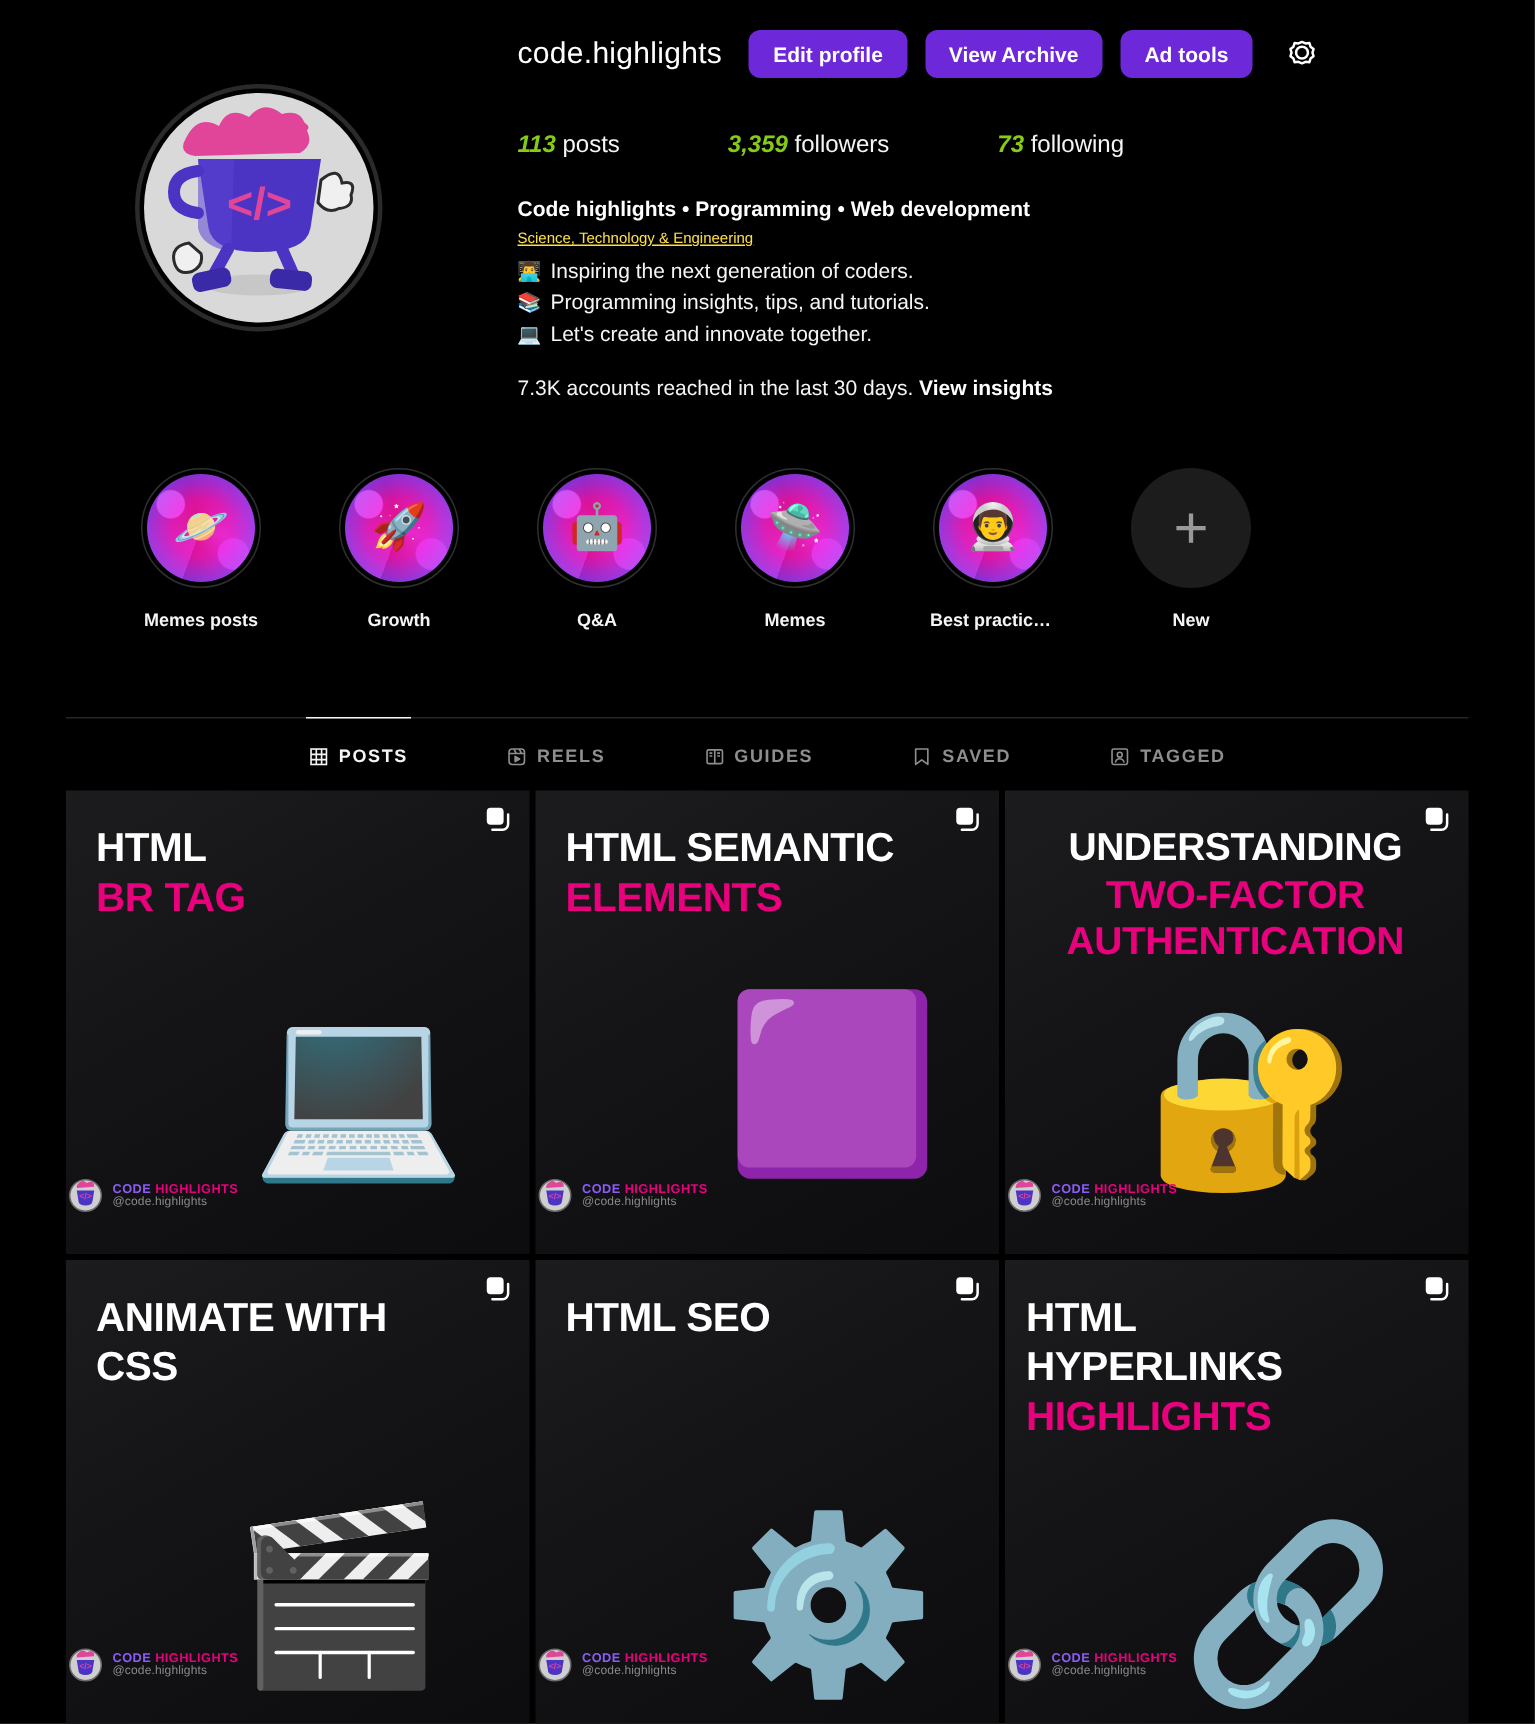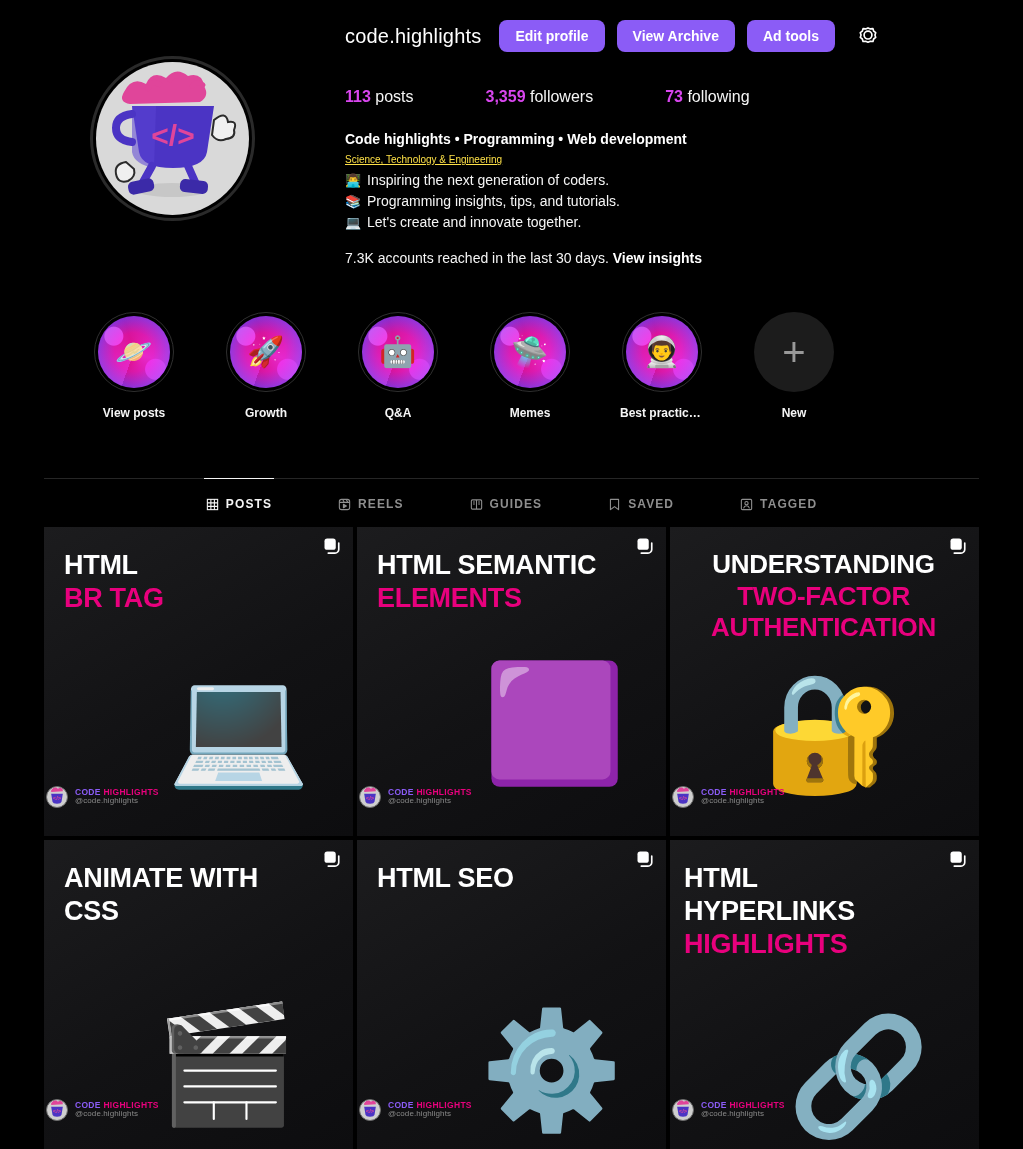--- a/index.html
+++ b/index.html
@@ -24,31 +24,31 @@
   .avatar-img {
     width:153px; height:153px; border-radius:50%;
     background:#d9d9d9; position:relative; overflow:hidden;
   }
 
   .info-col { flex:1; padding-right:20px; }
 
   .name-row { display:flex; align-items:center; gap:12px; height:36px; }
   .username { font-size:20px; color:#fff; letter-spacing:.2px; margin-right:6px; }
   .btn {
-    background:#8b5cf6; color:#fff; border:none;
+    background:#6d28d9; color:#fff; border:none;
     border-radius:8px; padding:8px 16px;
     font-size:14px; font-weight:bold;
     font-family:"Liberation Sans", sans-serif;
     cursor:pointer; white-space:nowrap;
   }
   .gear { width:22px; height:22px; margin-left:10px; flex:none; cursor:pointer; }
 
   .stats { display:flex; gap:0; margin-top:34px; font-size:16px; }
   .stat { margin-right:72px; color:#f5f5f5; }
-  .stat b { font-weight:bold; color:#d946ef; }
+  .stat b { font-weight:bold; color:#84cc16;font-style:italic; }
 
   .bio { margin-top:24px; font-size:14px; line-height:19px; }
   .bio-name { font-weight:bold; color:#fff; font-size:14px; }
   .bio-cat { color:#fde047; font-size:10px; margin-top:1px;text-decoration:underline; }
   .bio-line { display:flex; align-items:flex-start; gap:7px; margin-top:2px; color:#f5f5f5; }
   .bio-emoji { width:15px; flex:none; text-align:center; font-size:13px; line-height:19px; }
   .bio-link { font-weight:bold; color:#f5f5f5; }
   .link-ico { width:15px; flex:none; display:flex; align-items:center; justify-content:center; padding-top:3px;}
   .insights { margin-top:18px; font-size:14px; color:#f5f5f5; }
   .insights b { font-weight:bold; color:#fff; cursor:pointer; }
@@ -229,21 +229,21 @@
   </div>
 
   <div class="highlights">
 
     <div class="hl">
       <div class="hl-ring">
         <div class="hl-cover">
           <span>🪐</span>
         </div>
       </div>
-      <div class="hl-label">View posts</div>
+      <div class="hl-label">Memes posts</div>
     </div>
 
     <div class="hl">
       <div class="hl-ring">
         <div class="hl-cover">
           <span>🚀</span>
         </div>
       </div>
       <div class="hl-label">Growth</div>
     </div>

